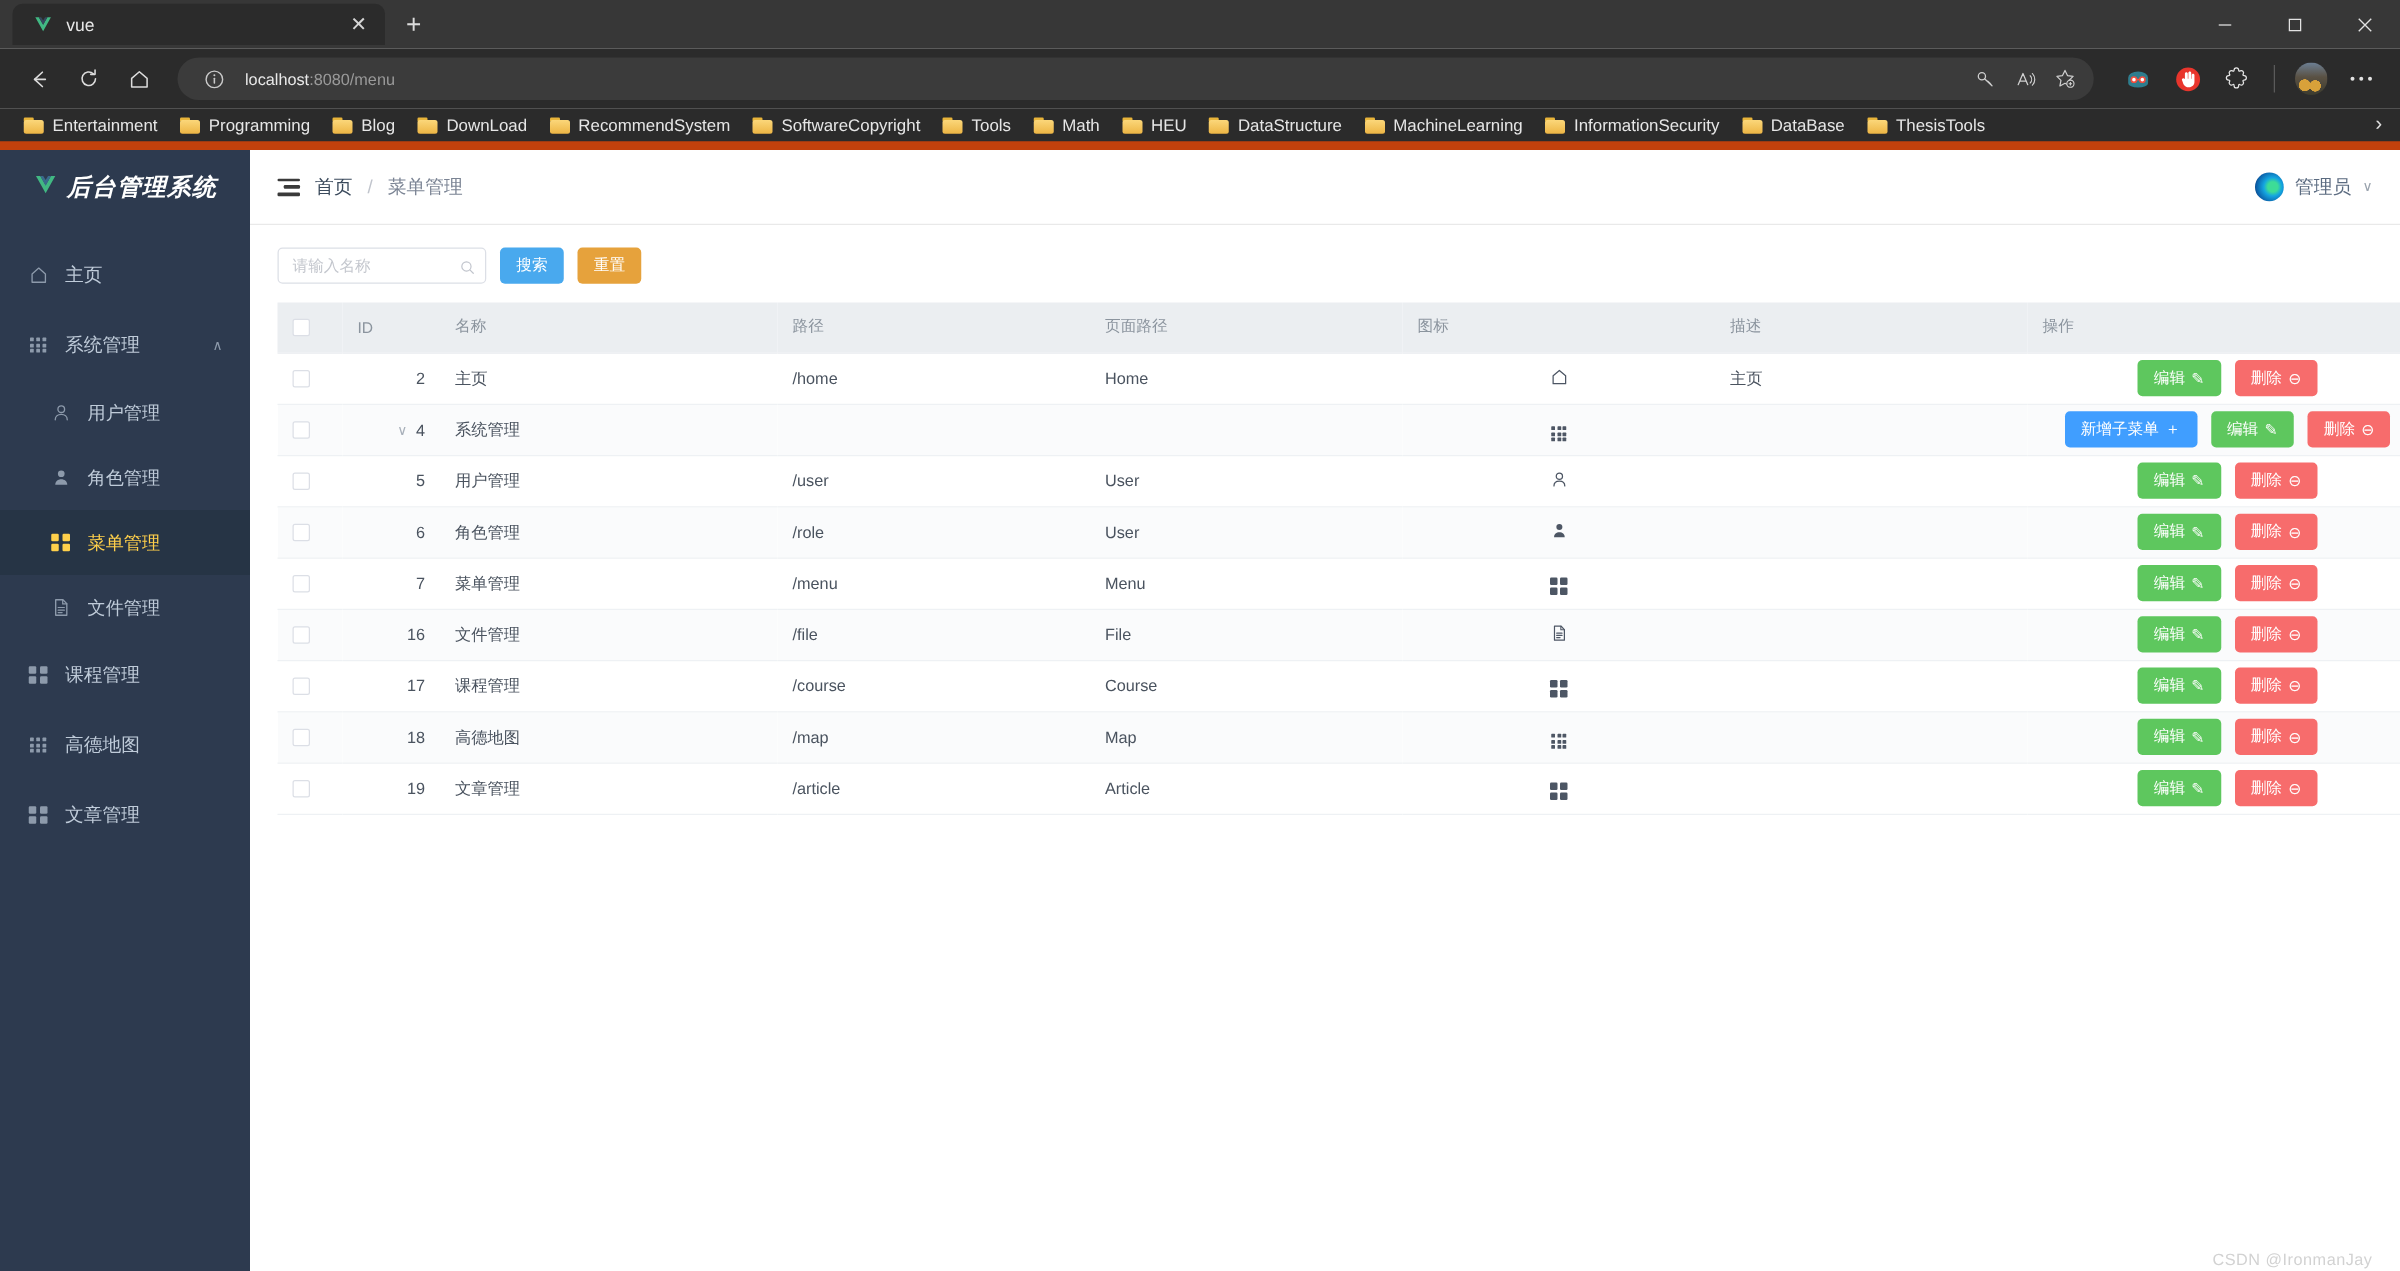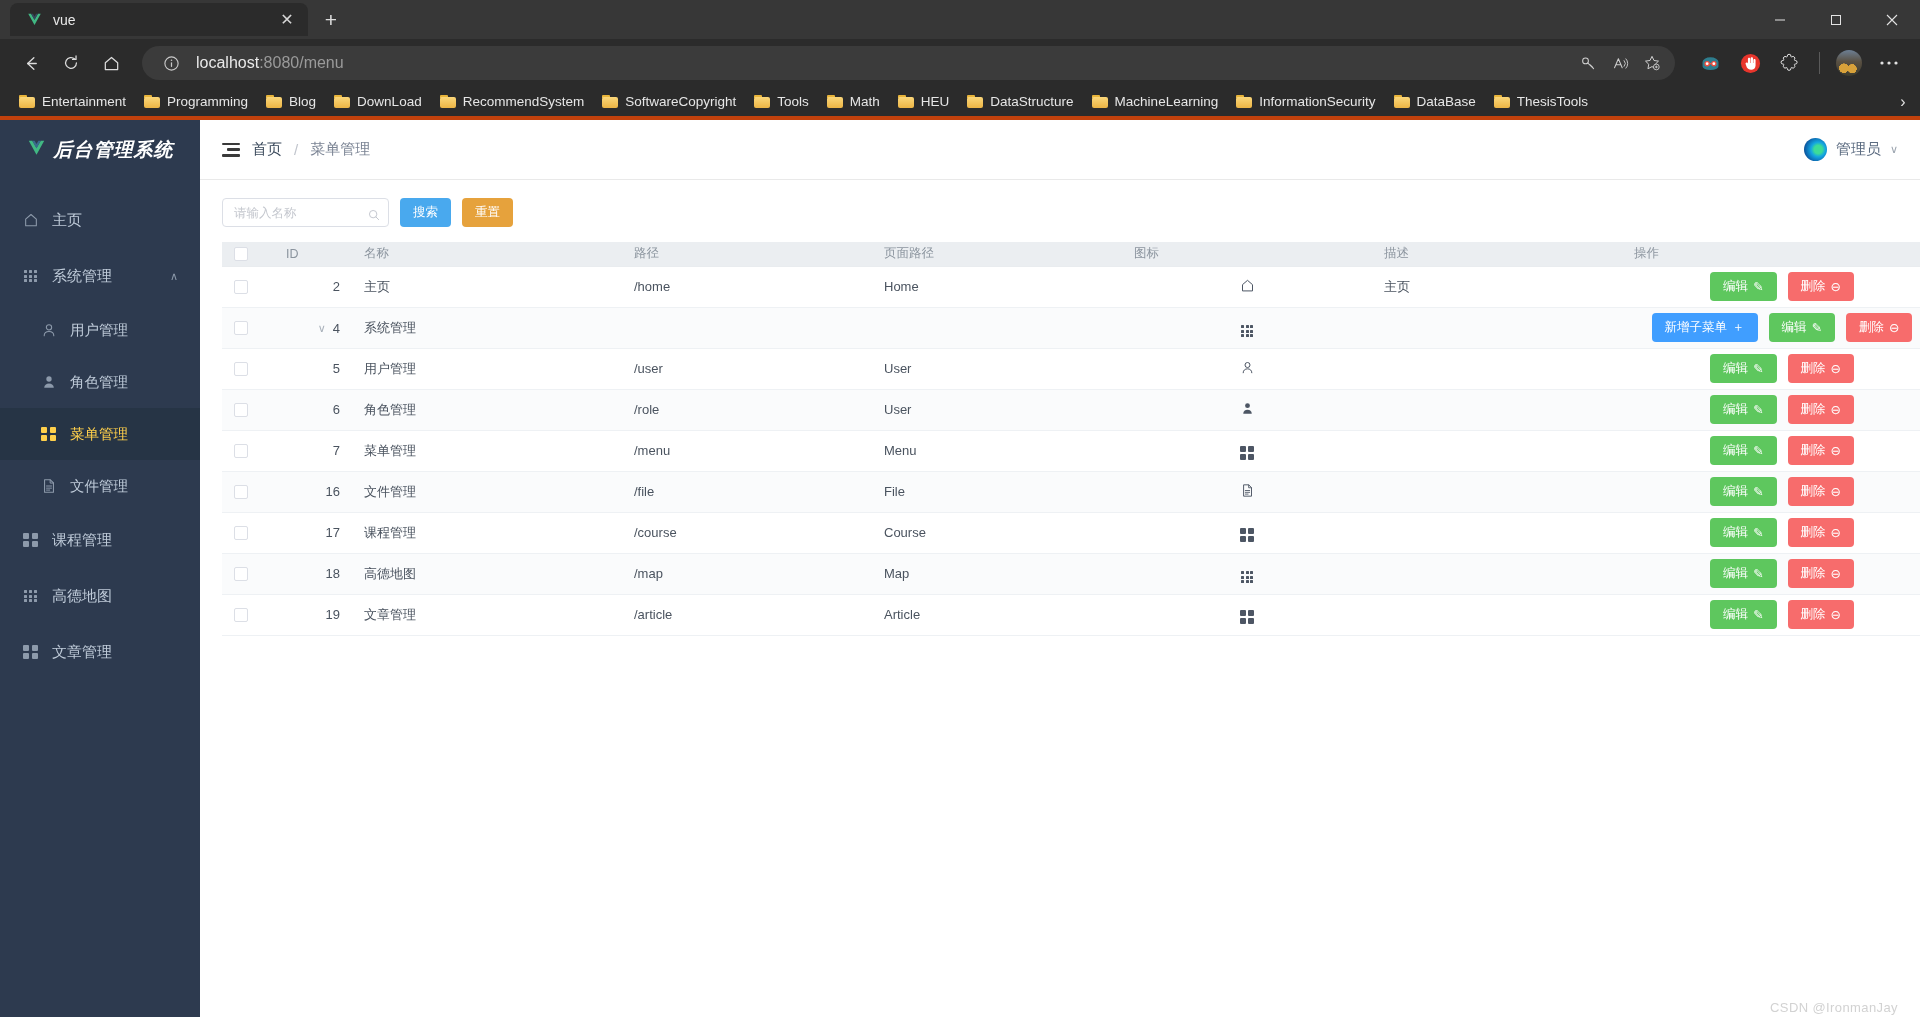--- a/index.html
+++ b/index.html
@@ -35,37 +35,37 @@
   .toolbar {
     height: 48px; background: #2b2b2b; display: flex; align-items: center;
     padding: 0 12px; gap: 2px;
   }
   .tbtn { width: 38px; height: 38px; border-radius: 6px; display:flex; align-items:center;
     justify-content:center; color: #dcdcdc; }
   .omnibox {
     flex: 1; height: 34px; background: #3b3b3b; border-radius: 17px; margin: 0 8px 0 10px;
     display: flex; align-items: center; padding: 0 8px 0 14px; gap: 10px;
   }
-  .omni-url { flex: 1; font-size: 16px; color: #9a9a9a; white-space: nowrap; }
+  .omni-url { flex: 1; font-size: 13px; color: #9a9a9a; white-space: nowrap; }
   .omni-url b { color: #e9e9e9; font-weight: 400; }
   .omni-icons { display: flex; gap: 2px; align-items: center; }
   .oibtn { width: 30px; height: 30px; display:flex; align-items:center; justify-content:center; color:#cfcfcf; }
   .tb-right { display: flex; align-items: center; gap: 2px; padding-left: 6px; }
   .divider-v { width: 1px; height: 22px; background: #5a5a5a; margin: 0 8px; }
   .avatar-pic {
     width: 26px; height: 26px; border-radius: 50%;
     background:
       radial-gradient(circle at 30% 70%, #d8a13a 0 18%, transparent 19%),
       radial-gradient(circle at 62% 72%, #d8a13a 0 18%, transparent 19%),
       linear-gradient(180deg,#6c7f94 0%, #5a5143 45%, #3c3b2e 100%);
   }
 
   .bookmarks {
     height: 33px; background: #2b2b2b; display: flex; align-items: center;
-    padding: 0 6px 0 10px; gap: 0; position: relative; border-bottom: 4px solid #c2410c;
+    padding: 0 6px 0 10px; gap: 0; position: relative; border-bottom: 7px solid #c2410c;
   }
   .bm { display: flex; align-items: center; gap: 7px; padding: 4px 9px; border-radius: 5px;
     color: #e6e6e6; font-size: 13.5px; white-space: nowrap; }
   .bm-folder { width: 16px; height: 13px; position: relative; flex: none; }
   .bm-folder::before {
     content:""; position:absolute; left:0; top:0; width: 8px; height: 3px;
     background:#e8b43a; border-radius: 1px 1px 0 0;
   }
   .bm-folder::after {
     content:""; position:absolute; left:0; top:2px; width:16px; height:11px;
@@ -136,21 +136,21 @@
   .btn-orange { background: #e6a23c; }
   .btn-red { background: #f76c6c; }
   .btn-green { background: #5ec75e; }
   .btn-primary { background: #409eff; }
 
   .toolrow { display: flex; gap: 11px; margin-bottom: 15px; }
 
   table.grid { width: 100%; border-collapse: collapse; font-size: 13px; color: #606266; table-layout: fixed; }
   table.grid thead th {
     background: #ebeef1; color: #8b949e; font-weight: normal; text-align: left;
-    height: 24px; padding: 0 12px; border-bottom: 1px solid #e9ecef; font-size: 12.5px;
+    height: 40px; padding: 0 12px; border-bottom: 1px solid #e9ecef; font-size: 12.5px;
   }
   table.grid tbody td {
     height: 41px; padding: 0 12px; border-bottom: 1px solid #eef1f4; color: #4a535f;
     overflow: hidden; white-space: nowrap; text-overflow: ellipsis;
   }
   table.grid tbody tr:nth-child(even) { background: #fafbfc; }
   .cb {
     width: 14px; height: 14px; border: 1px solid #dcdfe6; border-radius: 2px; background: #fff;
     display: inline-block; vertical-align: middle;
   }

